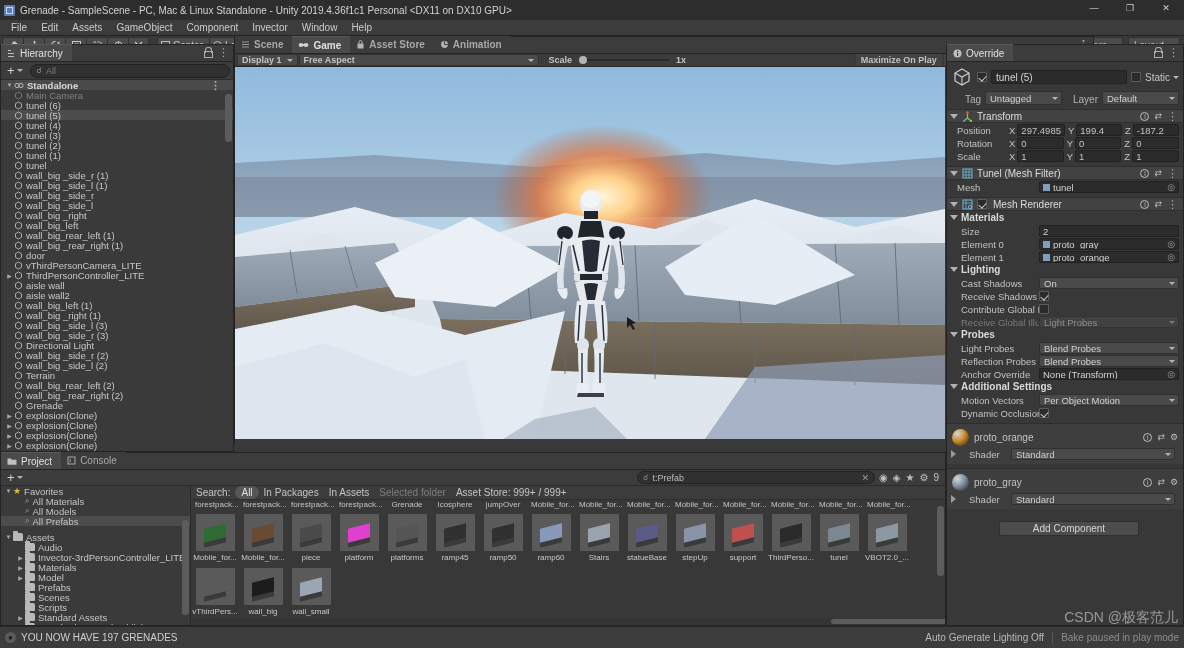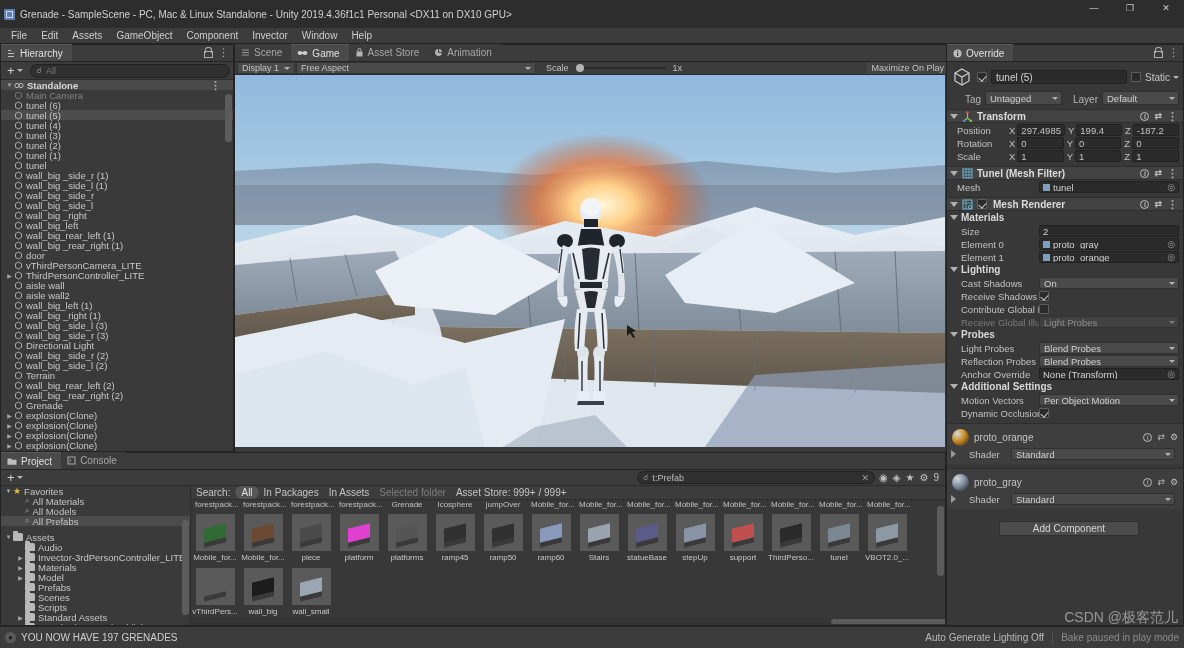--- a/index.html
+++ b/index.html
@@ -7,21 +7,21 @@
     width: 1184px; height: 648px; overflow: hidden;
     background: #383838;
     font-family: "Liberation Sans", sans-serif;
     font-size: 10px; color: #c4c4c4;
     -webkit-font-smoothing: antialiased;
   }
   .app { position: relative; width: 1184px; height: 648px; }
 
   
   .titlebar {
-    height: 28px; background: #2d2d2d; display: flex; align-items: center;
+    height: 20px; background: #2d2d2d; display: flex; align-items: center;
     padding-left: 4px; position: relative; font-size: 10px; color: #d2d2d2;
   }
   .titlebar .tb-icon {
     width: 11px; height: 11px; background: #5c7fb5; border-radius: 1px;
     margin-right: 5px; position: relative; flex: 0 0 auto;
   }
   .titlebar .tb-icon::after{
     content:""; position:absolute; inset:2px; border:1px solid #cfd8e8;
   }
   .win-btns { position: absolute; right: 0; top: 0; height: 16px; display: flex; }
@@ -122,21 +122,21 @@
   .h-row.scene-row { background: #4a4a4a; font-weight: bold; color: #d8d8d8; }
   .h-row.selected { background: #4c4c4c; }
   .h-row.dim { color: #808080; }
   .h-arrow { width: 9px; display: inline-block; text-align: center; color: #a6a6a6; font-size: 6px; flex:0 0 9px;}
   .cube-ico { width: 9px; height: 9px; margin-right: 3px; flex: 0 0 9px; }
   .scene-ico { width: 10px; height: 9px; margin-right: 3px; flex: 0 0 10px;}
   .h-scroll { position: absolute; right: 1px; top: 0; width: 7px; height: 371px; }
   .h-scroll .thumb { position: absolute; left: 0; top: 14px; width: 7px; height: 48px; background: #5c5c5c; border-radius: 3px;}
 
   
-  #gameview { left: 234px; top: 44px; width: 860px; height: 408px; }
+  #gameview { left: 234px; top: 36px; width: 860px; height: 408px; font-weight: bold; }
   .g-toolbar2 { height: 13px; background: #3c3c3c; display: flex; align-items: center; gap: 1px;
                 border-bottom: 1px solid #2a2a2a; padding: 0 2px;}
   .g-sel { height: 12px; background: #4a4a4a; border: 1px solid #343434; display: flex; align-items: center;
            padding: 0 4px; gap: 5px; font-size: 9px; color: #c4c4c4; }
   .g-txt { font-size: 9px; color: #c4c4c4; padding: 0 4px; }
   .g-right { margin-left: auto; display: flex; align-items: center; gap: 1px; }
   .g-btn { height: 12px; padding: 0 5px; font-size: 9px; color: #c2c2c2; display: flex; align-items: center;
            background: #434343; border-left: 1px solid #383838; }
   .scale-slider { display: flex; align-items: center; gap: 3px; padding-left: 5px; }
   .slider-track { width: 90px; height: 2px; background: #2b2b2b; position: relative; }
@@ -163,21 +163,21 @@
   .i-row2 { display: flex; align-items: flex-end; padding: 1px 4px 4px 4px; gap: 4px; font-size: 10px; }
   .lbl-r { color: #b6b6b6; text-align: right; }
   .dropd {
     height: 14px; background: #4a4a4a; border: 1px solid #303030; border-radius: 2px;
     display: flex; align-items: center; padding: 0 3px 0 4px; font-size: 9.5px; color: #d0d0d0;
   }
   .dropd .caret { margin-left: auto; }
   .comp-header {
     height: 14px; background: #424242; border-top: 1px solid #2e2e2e; border-bottom: 1px solid #2e2e2e;
     display: flex; align-items: center; gap: 4px; padding-left: 3px; font-size: 10px; color: #dcdcdc;
-    font-weight: bold;
+    font-weight: normal;
   }
   .tri { width: 0; height: 0; border-left: 4px solid transparent; border-right: 4px solid transparent;
          border-top: 5px solid #b0b0b0; flex: 0 0 8px;}
   .tri.right { border-top: 4px solid transparent; border-bottom: 4px solid transparent;
                border-left: 5px solid #9a9a9a; border-right: none; }
   .comp-right { margin-left: auto; display: flex; gap: 5px; padding-right: 5px; align-items: center; color: #bdbdbd; font-size: 9px;}
   .iinfo { width: 9px; height: 9px; border: 1px solid #bdbdbd; border-radius: 50%; font-size: 7px;
            display: flex; align-items: center; justify-content: center; line-height: 1; }
   .prop-row { display: flex; align-items: center; height: 12px; padding: 0 4px 0 0; font-size: 9.5px; margin-top: 1px;}
   .prop-label { width: 92px; padding-left: 14px; color: #c2c2c2; white-space: nowrap; overflow: hidden;}

